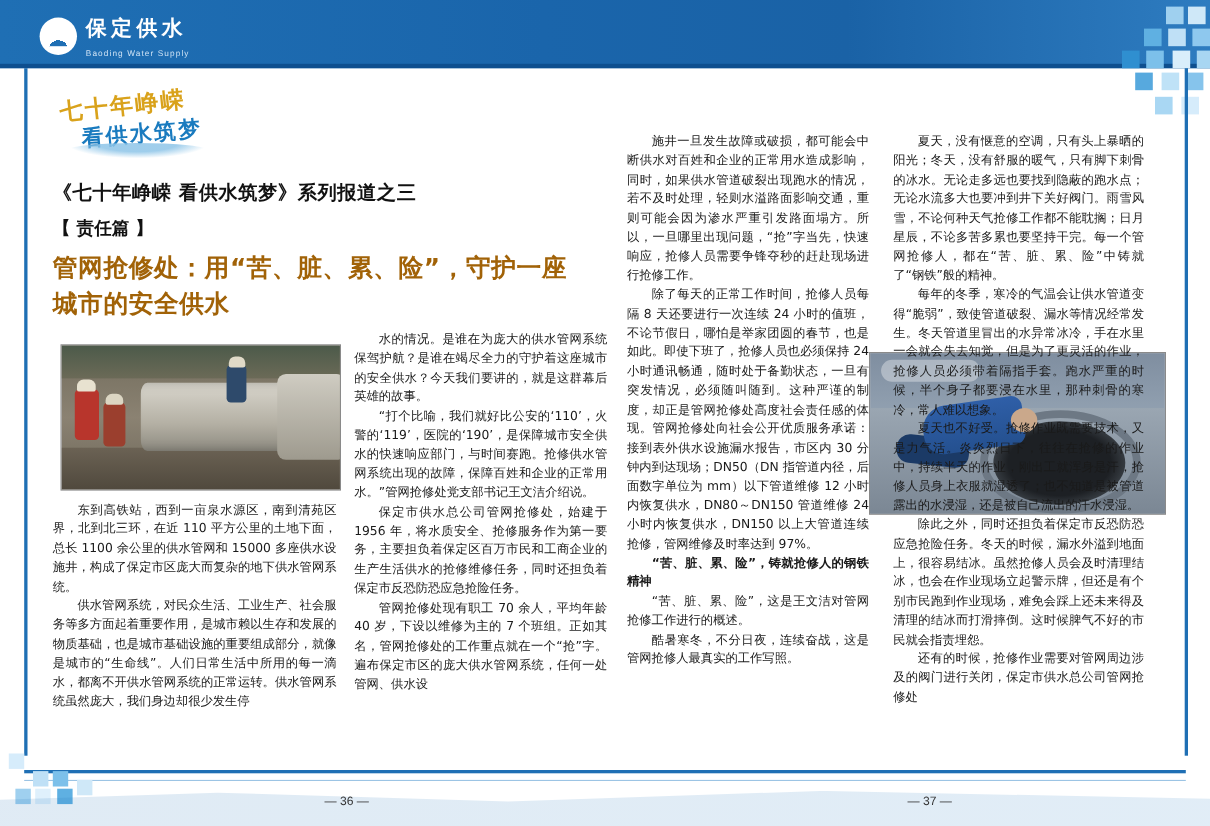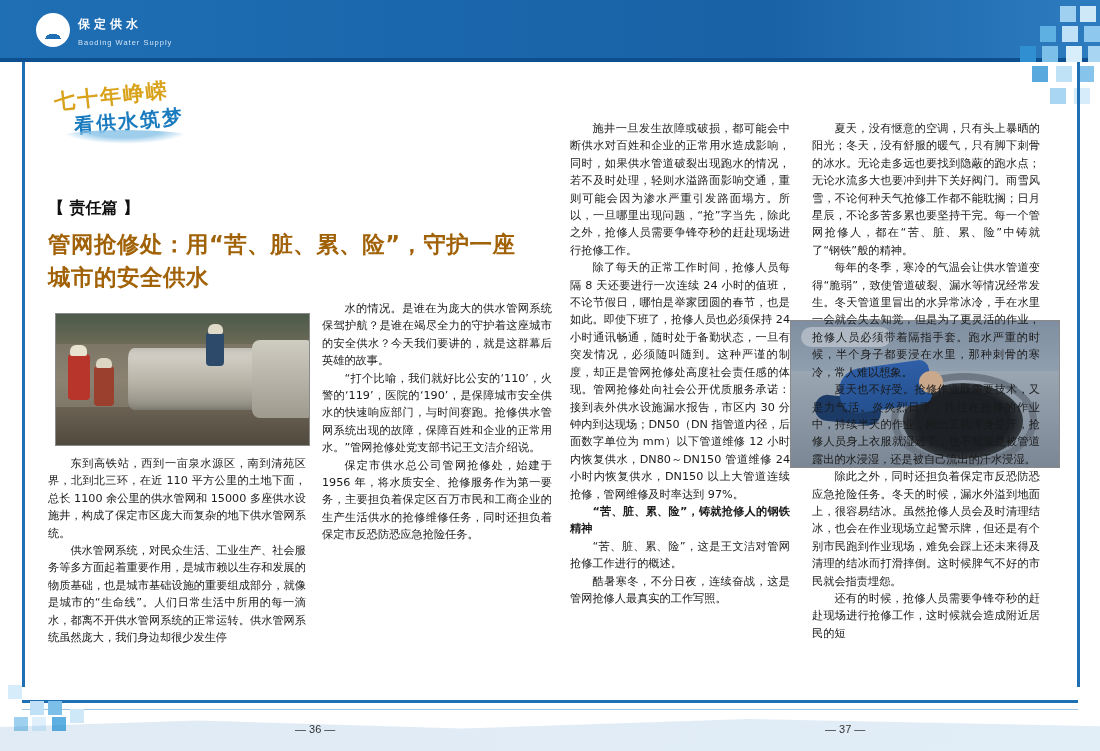--- a/index.html
+++ b/index.html
@@ -33,21 +33,21 @@
     width:34px; height:34px; border-radius:50%;
     background:#ffffff;
     position:relative;
   }
   .logo-badge:after{
     content:""; position:absolute; left:7px; top:8px; width:20px; height:18px;
     background:
       radial-gradient(circle at 50% 120%, #1f6fb4 0 9px, transparent 9px);
   }
   .logo-text-cn {
-    color:#ffffff; font-size:12px; letter-spacing:4px; font-weight:bold;
+    color:#ffffff; font-size:19px; letter-spacing:4px; font-weight:bold;
     font-family:"DejaVu Sans", sans-serif;
     margin-top:46px;
   }
   .logo-text-en {
     color:#cfe3f5; font-size:7.5px; letter-spacing:1px; display:block; margin-top:5px;
     font-family:"Liberation Sans", sans-serif;
   }
   
   .left-rule {
     position:absolute; left:22px; top:62px; width:3px; height:625px;
@@ -256,20 +256,21 @@
   <div class="right-rule"></div>
   <div class="bottom-rule"></div>
   <div class="bottom-rule2"></div>
 
   <div class="emblem">
     <div class="e1">七十年峥嵘</div>
     <div class="e2">看供水筑梦</div>
     <div class="swoosh"></div>
   </div>
 
+  <div class="series-title">《七十年峥嵘 看供水筑梦》系列报道之三</div>
   <div class="section-tag">【 责任篇 】</div>
   <div class="headline">管网抢修处：用“苦、脏、累、险”，守护一座城市的安全供水</div>
 
   <div class="photo-main">
     <div class="sky"></div>
     <div class="dirt"></div>
     <div class="pipe"></div>
     <div class="pipe2"></div>
     <div class="w1"></div>
       <div class="w1h"></div>
@@ -291,36 +292,37 @@
 
   <div class="col col-1">
     <p>东到高铁站，西到一亩泉水源区，南到清苑区界，北到北三环，在近 110 平方公里的土地下面，总长 1100 余公里的供水管网和 15000 多座供水设施井，构成了保定市区庞大而复杂的地下供水管网系统。</p>
     <p>供水管网系统，对民众生活、工业生产、社会服务等多方面起着重要作用，是城市赖以生存和发展的物质基础，也是城市基础设施的重要组成部分，就像是城市的“生命线”。人们日常生活中所用的每一滴水，都离不开供水管网系统的正常运转。供水管网系统虽然庞大，我们身边却很少发生停</p>
   </div>
 
   <div class="col col-2">
     <p>水的情况。是谁在为庞大的供水管网系统保驾护航？是谁在竭尽全力的守护着这座城市的安全供水？今天我们要讲的，就是这群幕后英雄的故事。</p>
     <p>“打个比喻，我们就好比公安的‘110’，火警的‘119’，医院的‘190’，是保障城市安全供水的快速响应部门，与时间赛跑。抢修供水管网系统出现的故障，保障百姓和企业的正常用水。”管网抢修处党支部书记王文洁介绍说。</p>
     <p>保定市供水总公司管网抢修处，始建于 1956 年，将水质安全、抢修服务作为第一要务，主要担负着保定区百万市民和工商企业的生产生活供水的抢修维修任务，同时还担负着保定市反恐防恐应急抢险任务。</p>
+    <p>管网抢修处现有职工 70 余人，平均年龄 40 岁，下设以维修为主的 7 个班组。正如其名，管网抢修处的工作重点就在一个“抢”字。遍布保定市区的庞大供水管网系统，任何一处管网、供水设</p>
   </div>
 
   <div class="col col-3">
-    <p>施井一旦发生故障或破损，都可能会中断供水对百姓和企业的正常用水造成影响，同时，如果供水管道破裂出现跑水的情况，若不及时处理，轻则水溢路面影响交通，重则可能会因为渗水严重引发路面塌方。所以，一旦哪里出现问题，“抢”字当先，除此之外，抢修人员需要争锋夺秒的赶赴现场进行抢修工作。</p>
+    <p>施井一旦发生故障或破损，都可能会中断供水对百姓和企业的正常用水造成影响，同时，如果供水管道破裂出现跑水的情况，若不及时处理，轻则水溢路面影响交通，重则可能会因为渗水严重引发路面塌方。所以，一旦哪里出现问题，“抢”字当先，快速响应，抢修人员需要争锋夺秒的赶赴现场进行抢修工作。</p>
     <p>除了每天的正常工作时间，抢修人员每隔 8 天还要进行一次连续 24 小时的值班，不论节假日，哪怕是举家团圆的春节，也是如此。即使下班了，抢修人员也必须保持 24 小时通讯畅通，随时处于备勤状态，一旦有突发情况，必须随叫随到。这种严谨的制度，却正是管网抢修处高度社会责任感的体现。管网抢修处向社会公开优质服务承诺：接到表外供水设施漏水报告，市区内 30 分钟内到达现场；DN50（DN 指管道内径，后面数字单位为 mm）以下管道维修 12 小时内恢复供水，DN80～DN150 管道维修 24 小时内恢复供水，DN150 以上大管道连续抢修，管网维修及时率达到 97%。</p>
     <p class="sub">“苦、脏、累、险”，铸就抢修人的钢铁精神</p>
     <p>“苦、脏、累、险”，这是王文洁对管网抢修工作进行的概述。</p>
     <p>酷暑寒冬，不分日夜，连续奋战，这是管网抢修人最真实的工作写照。</p>
   </div>
 
   <div class="col col-4">
     <p>夏天，没有惬意的空调，只有头上暴晒的阳光；冬天，没有舒服的暖气，只有脚下刺骨的冰水。无论走多远也要找到隐蔽的跑水点；无论水流多大也要冲到井下关好阀门。雨雪风雪，不论何种天气抢修工作都不能耽搁；日月星辰，不论多苦多累也要坚持干完。每一个管网抢修人，都在“苦、脏、累、险”中铸就了“钢铁”般的精神。</p>
     <p>每年的冬季，寒冷的气温会让供水管道变得“脆弱”，致使管道破裂、漏水等情况经常发生。冬天管道里冒出的水异常冰冷，手在水里一会就会失去知觉，但是为了更灵活的作业，抢修人员必须带着隔指手套。跑水严重的时候，半个身子都要浸在水里，那种刺骨的寒冷，常人难以想象。</p>
     <p>夏天也不好受。抢修作业既需要技术，又是力气活。炎炎烈日下，往往在抢修的作业中，持续半天的作业，刚出工就浑身是汗，抢修人员身上衣服就湿透了；也不知道是被管道露出的水浸湿，还是被自己流出的汗水浸湿。</p>
     <p>除此之外，同时还担负着保定市反恐防恐应急抢险任务。冬天的时候，漏水外溢到地面上，很容易结冰。虽然抢修人员会及时清理结冰，也会在作业现场立起警示牌，但还是有个别市民跑到作业现场，难免会踩上还未来得及清理的结冰而打滑摔倒。这时候脾气不好的市民就会指责埋怨。</p>
-    <p>还有的时候，抢修人员需要争锋夺秒的赶赴现场进行抢修工作，这时候就会造成附近居民的短</p>
+    <p>还有的时候，抢修作业需要对管网周边涉及的阀门进行关闭，保定市供水总公司管网抢修处</p>
   </div>
 
   <div class="pixel-art-bl">
     <i style="left:30px;bottom:36px;width:14px;height:14px;background:#bfe0f6;"></i>
     <i style="left:48px;bottom:36px;width:14px;height:14px;background:#7cc0ea;"></i>
     <i style="left:14px;bottom:20px;width:14px;height:14px;background:#9fd0ef;"></i>
     <i style="left:32px;bottom:20px;width:14px;height:14px;background:#dff0fc;"></i>
     <i style="left:52px;bottom:20px;width:14px;height:14px;background:#5fb0e2;"></i>
     <i style="left:70px;bottom:28px;width:14px;height:14px;background:#cfe8f8;"></i>
     <i style="left:8px;bottom:52px;width:14px;height:14px;background:#d6ecfb;"></i>

